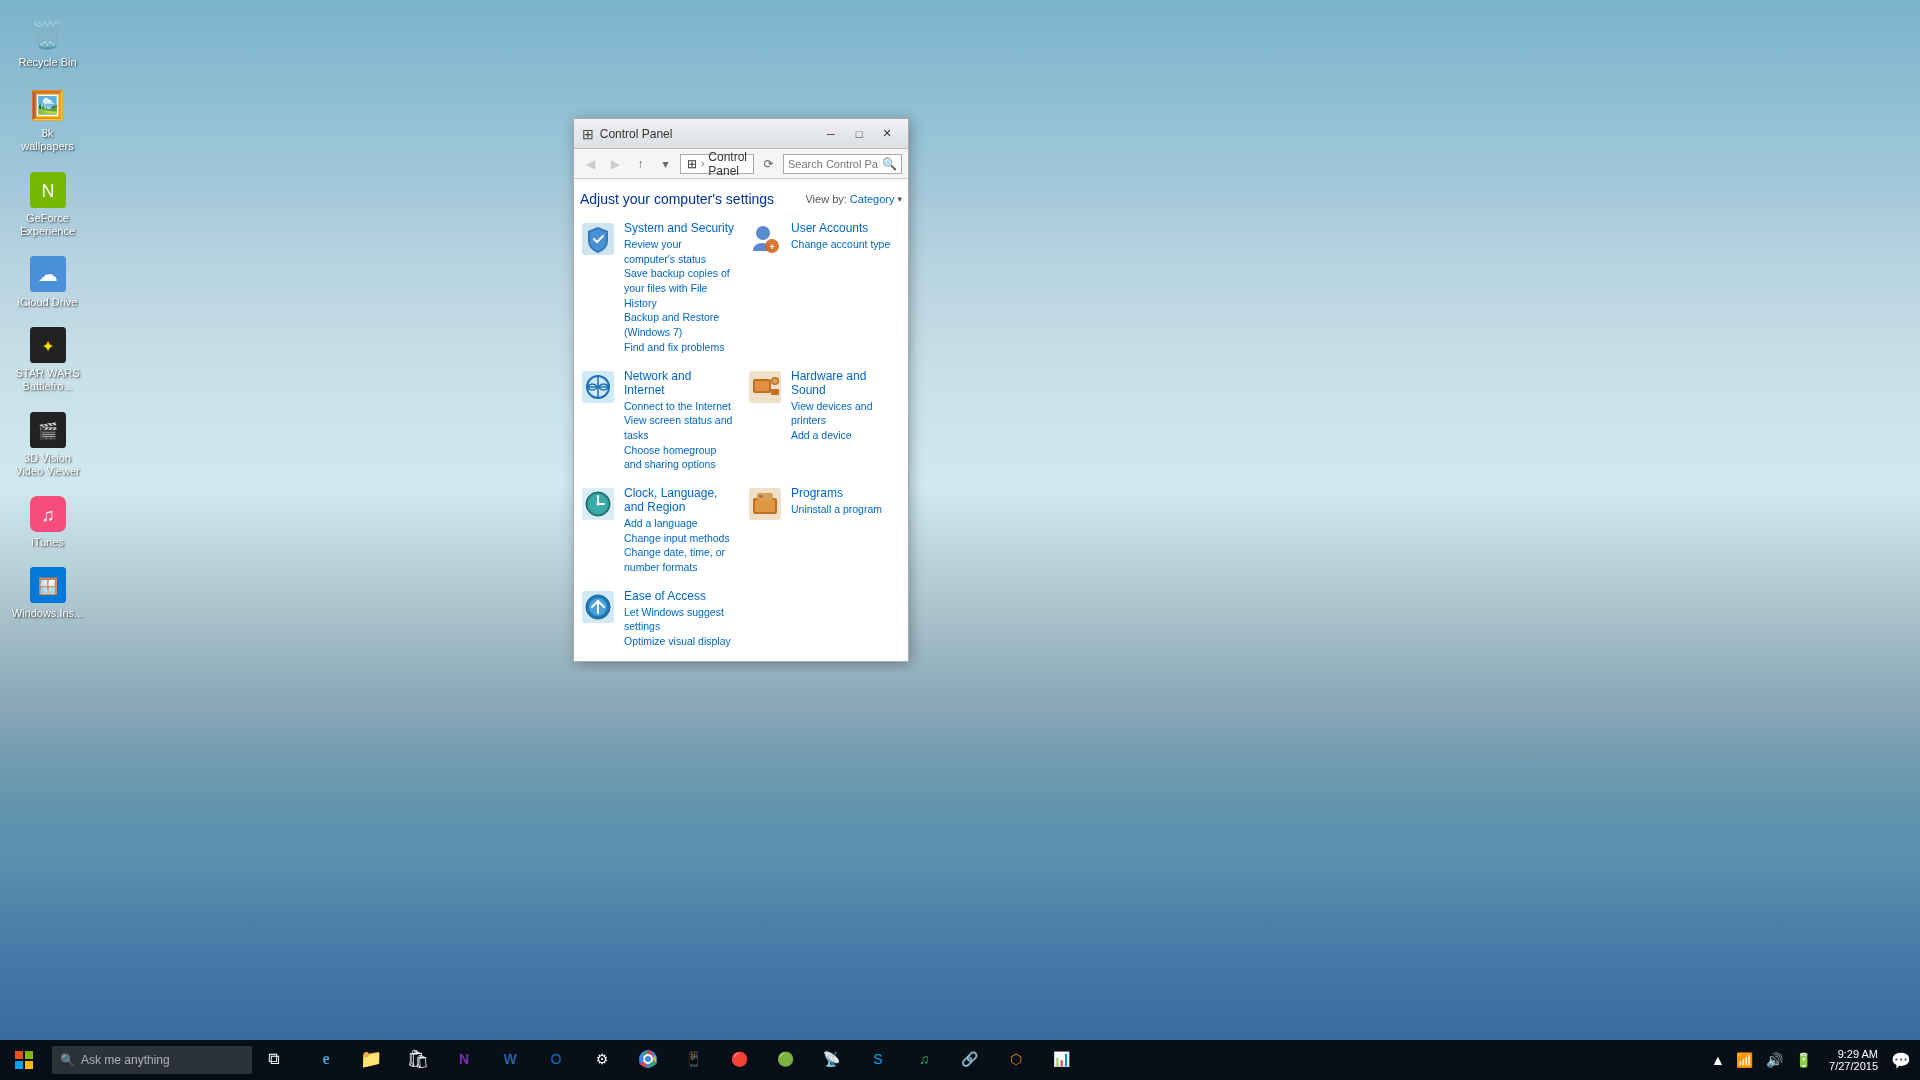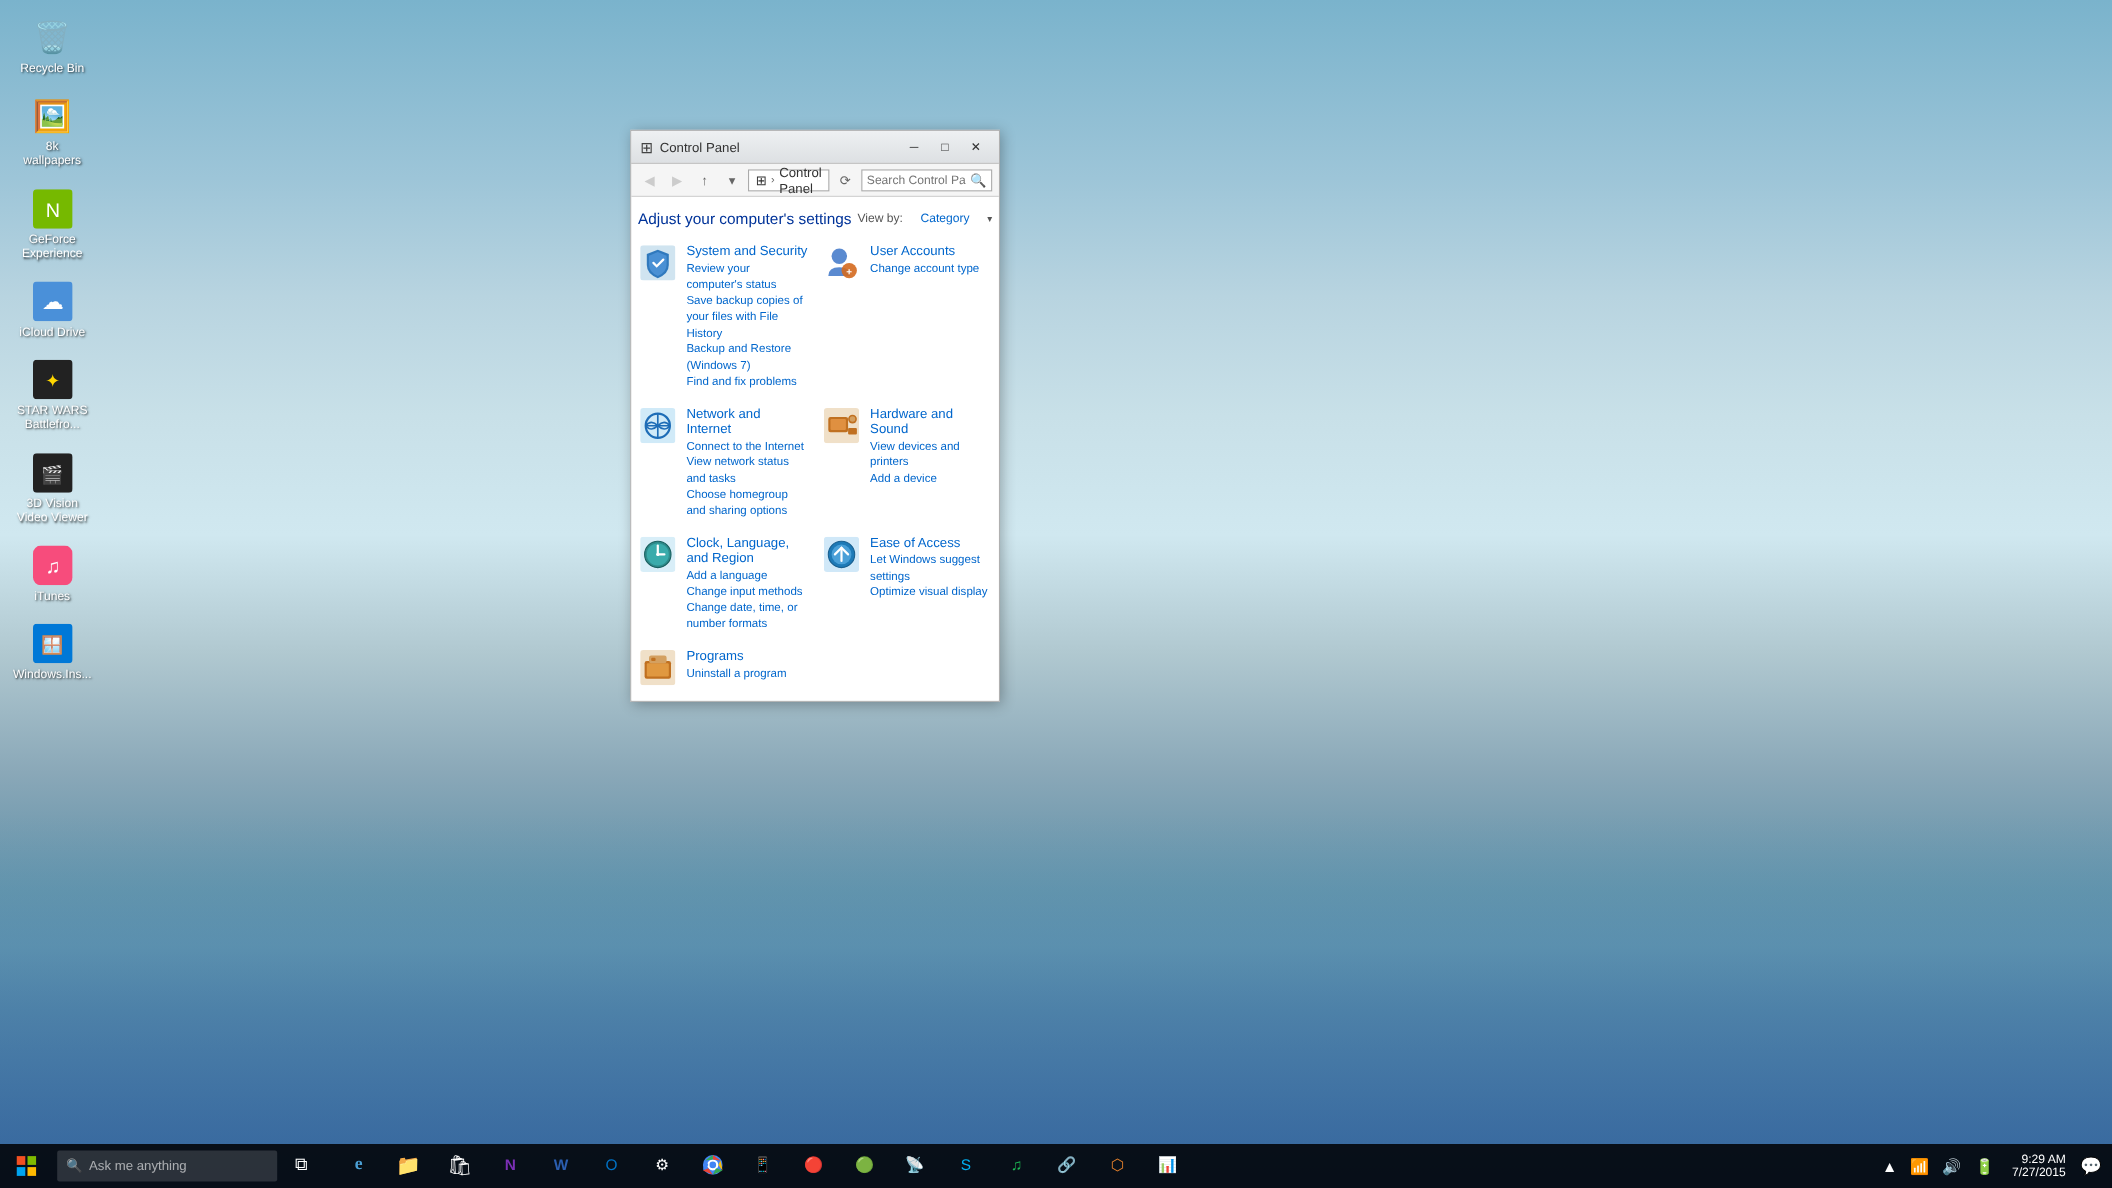--- a/index.html
+++ b/index.html
@@ -299,21 +299,21 @@
       font-size: 14px;
       color: #003399;
       font-weight: normal;
     }
 
     .view-by {
       font-size: 11px;
       color: #555;
       display: flex;
       align-items: center;
-      gap: 16px;
+      gap: 3px;
     }
 
     .view-by-link {
       color: #0066cc;
       text-decoration: none;
       cursor: pointer;
       font-size: 11px;
     }
 
     
@@ -518,21 +518,21 @@
             <circle cx="16" cy="16" r="11" fill="none" stroke="#1e6db7" stroke-width="2"></circle>
             <path d="M5 16 Q10 10 16 16 Q22 22 27 16" stroke="#1e6db7" stroke-width="1.5" fill="none"></path>
             <path d="M5 16 Q10 22 16 16 Q22 10 27 16" stroke="#1e6db7" stroke-width="1.5" fill="none"></path>
             <line x1="16" y1="5" x2="16" y2="27" stroke="#1e6db7" stroke-width="1.5"></line>
             <line x1="5" y1="16" x2="27" y2="16" stroke="#1e6db7" stroke-width="1.5"></line>
           </svg>
         </div>
         <div class="cat-content">
           <a class="cat-title">Network and Internet</a>
           <a class="cat-link">Connect to the Internet</a>
-          <a class="cat-link">View network status and tasks</a>
+          <a class="cat-link">View screen status and tasks</a>
           <a class="cat-link">Choose homegroup and sharing options</a>
         </div>
       </div>
 
 
       <div class="category-item">
         <div class="cat-icon">
           <svg viewBox="0 0 32 32">
             <rect width="32" height="32" rx="3" fill="#f0e0c8"></rect>
             <rect x="4" y="8" width="18" height="14" rx="2" fill="#c07020"></rect>
@@ -564,47 +564,47 @@
           <a class="cat-title">Clock, Language, and Region</a>
           <a class="cat-link">Add a language</a>
           <a class="cat-link">Change input methods</a>
           <a class="cat-link">Change date, time, or number formats</a>
         </div>
       </div>
 
       <div class="category-item">
         <div class="cat-icon">
           <svg viewBox="0 0 32 32">
+            <rect width="32" height="32" rx="3" fill="#f0e0c8"></rect>
+            <rect x="4" y="10" width="24" height="16" rx="2" fill="#c07020"></rect>
+            <rect x="6" y="12" width="20" height="12" rx="1" fill="#e09840"></rect>
+            <rect x="8" y="5" width="16" height="7" rx="2" fill="#d4a060"></rect>
+            <rect x="10" y="7" width="4" height="3" rx="1" fill="#c07020"></rect>
+          </svg>
+        </div>
+        <div class="cat-content">
+          <a class="cat-title">Programs</a>
+          <a class="cat-link">Uninstall a program</a>
+        </div>
+      </div>
+
+      <div class="category-item">
+        <div class="cat-icon">
+          <svg viewBox="0 0 32 32">
             <rect width="32" height="32" rx="3" fill="#d0e8f8"></rect>
             <circle cx="16" cy="16" r="12" fill="#1e7ab7" stroke="#1a6090" stroke-width="1"></circle>
             <circle cx="16" cy="16" r="9" fill="#4aa0d8"></circle>
             <path d="M10 16 L16 10 L22 16" stroke="white" stroke-width="2" fill="none" stroke-linecap="round"></path>
             <path d="M16 10 L16 22" stroke="white" stroke-width="2" stroke-linecap="round"></path>
           </svg>
         </div>
         <div class="cat-content">
           <a class="cat-title">Ease of Access</a>
           <a class="cat-link">Let Windows suggest settings</a>
           <a class="cat-link">Optimize visual display</a>
-        </div>
-      </div>
-
-      <div class="category-item">
-        <div class="cat-icon">
-          <svg viewBox="0 0 32 32">
-            <rect width="32" height="32" rx="3" fill="#f0e0c8"></rect>
-            <rect x="4" y="10" width="24" height="16" rx="2" fill="#c07020"></rect>
-            <rect x="6" y="12" width="20" height="12" rx="1" fill="#e09840"></rect>
-            <rect x="8" y="5" width="16" height="7" rx="2" fill="#d4a060"></rect>
-            <rect x="10" y="7" width="4" height="3" rx="1" fill="#c07020"></rect>
-          </svg>
-        </div>
-        <div class="cat-content">
-          <a class="cat-title">Programs</a>
-          <a class="cat-link">Uninstall a program</a>
         </div>
       </div>
 
     </div>
   </div>
 </div>
 
 <div class="taskbar">
 
   <div class="taskbar-start">

